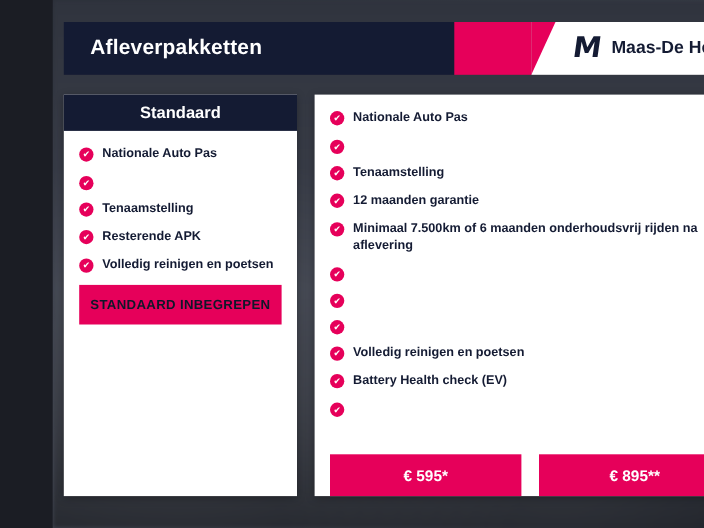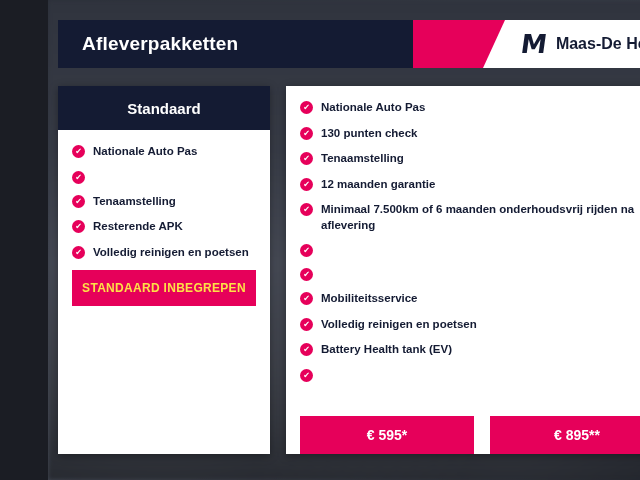--- a/index.html
+++ b/index.html
@@ -95,21 +95,21 @@
     z-index: 4;
   }
   .card {
     background: #ffffff;
     box-shadow: 0 2px 8px rgba(0,0,0,.35);
   }
   .card-std { width: 212px; }
   .card-app { width: 392px; }
 
   .card-head {
-    height: 44px;
+    height: 33px;
     background: #141b33;
     color: #ffffff;
     display: flex; align-items: center; justify-content: center;
     font-size: 15px;
     font-weight: bold;
   }
   .card-body {
     padding: 14px 14px 14px 14px;
   }
   ul.feat { list-style: none; }
@@ -131,21 +131,21 @@
     color: #ffffff;
     font-size: 8px;
     line-height: 13px;
     text-align: center;
     margin-top: 1px;
     font-family: "DejaVu Sans", sans-serif;
   }
   .btn-std {
     margin-top: 6px;
     background: #e6005a;
-    color: #fde047;
+    color: #0f172a;
     font-size: 12px;
     font-weight: bold;
     text-align: center;
     padding: 11px 4px;
     letter-spacing: .3px;
   }
   .price-row {
     display: flex;
     gap: 16px;
     margin-top: 10px;
@@ -211,21 +211,20 @@
 
     <div class="card card-app">
       <div class="card-body">
         <ul class="feat">
           <li>
               <span class="tick">✔</span>
               <span>Nationale Auto Pas</span>
             </li>
           <li>
               <span class="tick">✔</span>
-              <span>130 punten check</span>
             </li>
           <li>
               <span class="tick">✔</span>
               <span>Tenaamstelling</span>
             </li>
           <li>
               <span class="tick">✔</span>
               <span>12 maanden garantie</span>
             </li>
           <li>
@@ -233,29 +232,28 @@
               <span>Minimaal 7.500km of 6 maanden onderhoudsvrij rijden na aflevering</span>
             </li>
           <li>
               <span class="tick">✔</span>
             </li>
           <li>
               <span class="tick">✔</span>
             </li>
           <li>
               <span class="tick">✔</span>
-              <span>Mobiliteitsservice</span>
             </li>
           <li>
               <span class="tick">✔</span>
               <span>Volledig reinigen en poetsen</span>
             </li>
           <li>
               <span class="tick">✔</span>
-              <span>Battery Health tank (EV)</span>
+              <span>Battery Health check (EV)</span>
             </li>
           <li>
               <span class="tick">✔</span>
             </li>
         </ul>
       </div>
       <div class="price-row">
         <div class="price-btn">€ 595*</div>
         <div class="price-btn">€ 895**</div>
       </div>

